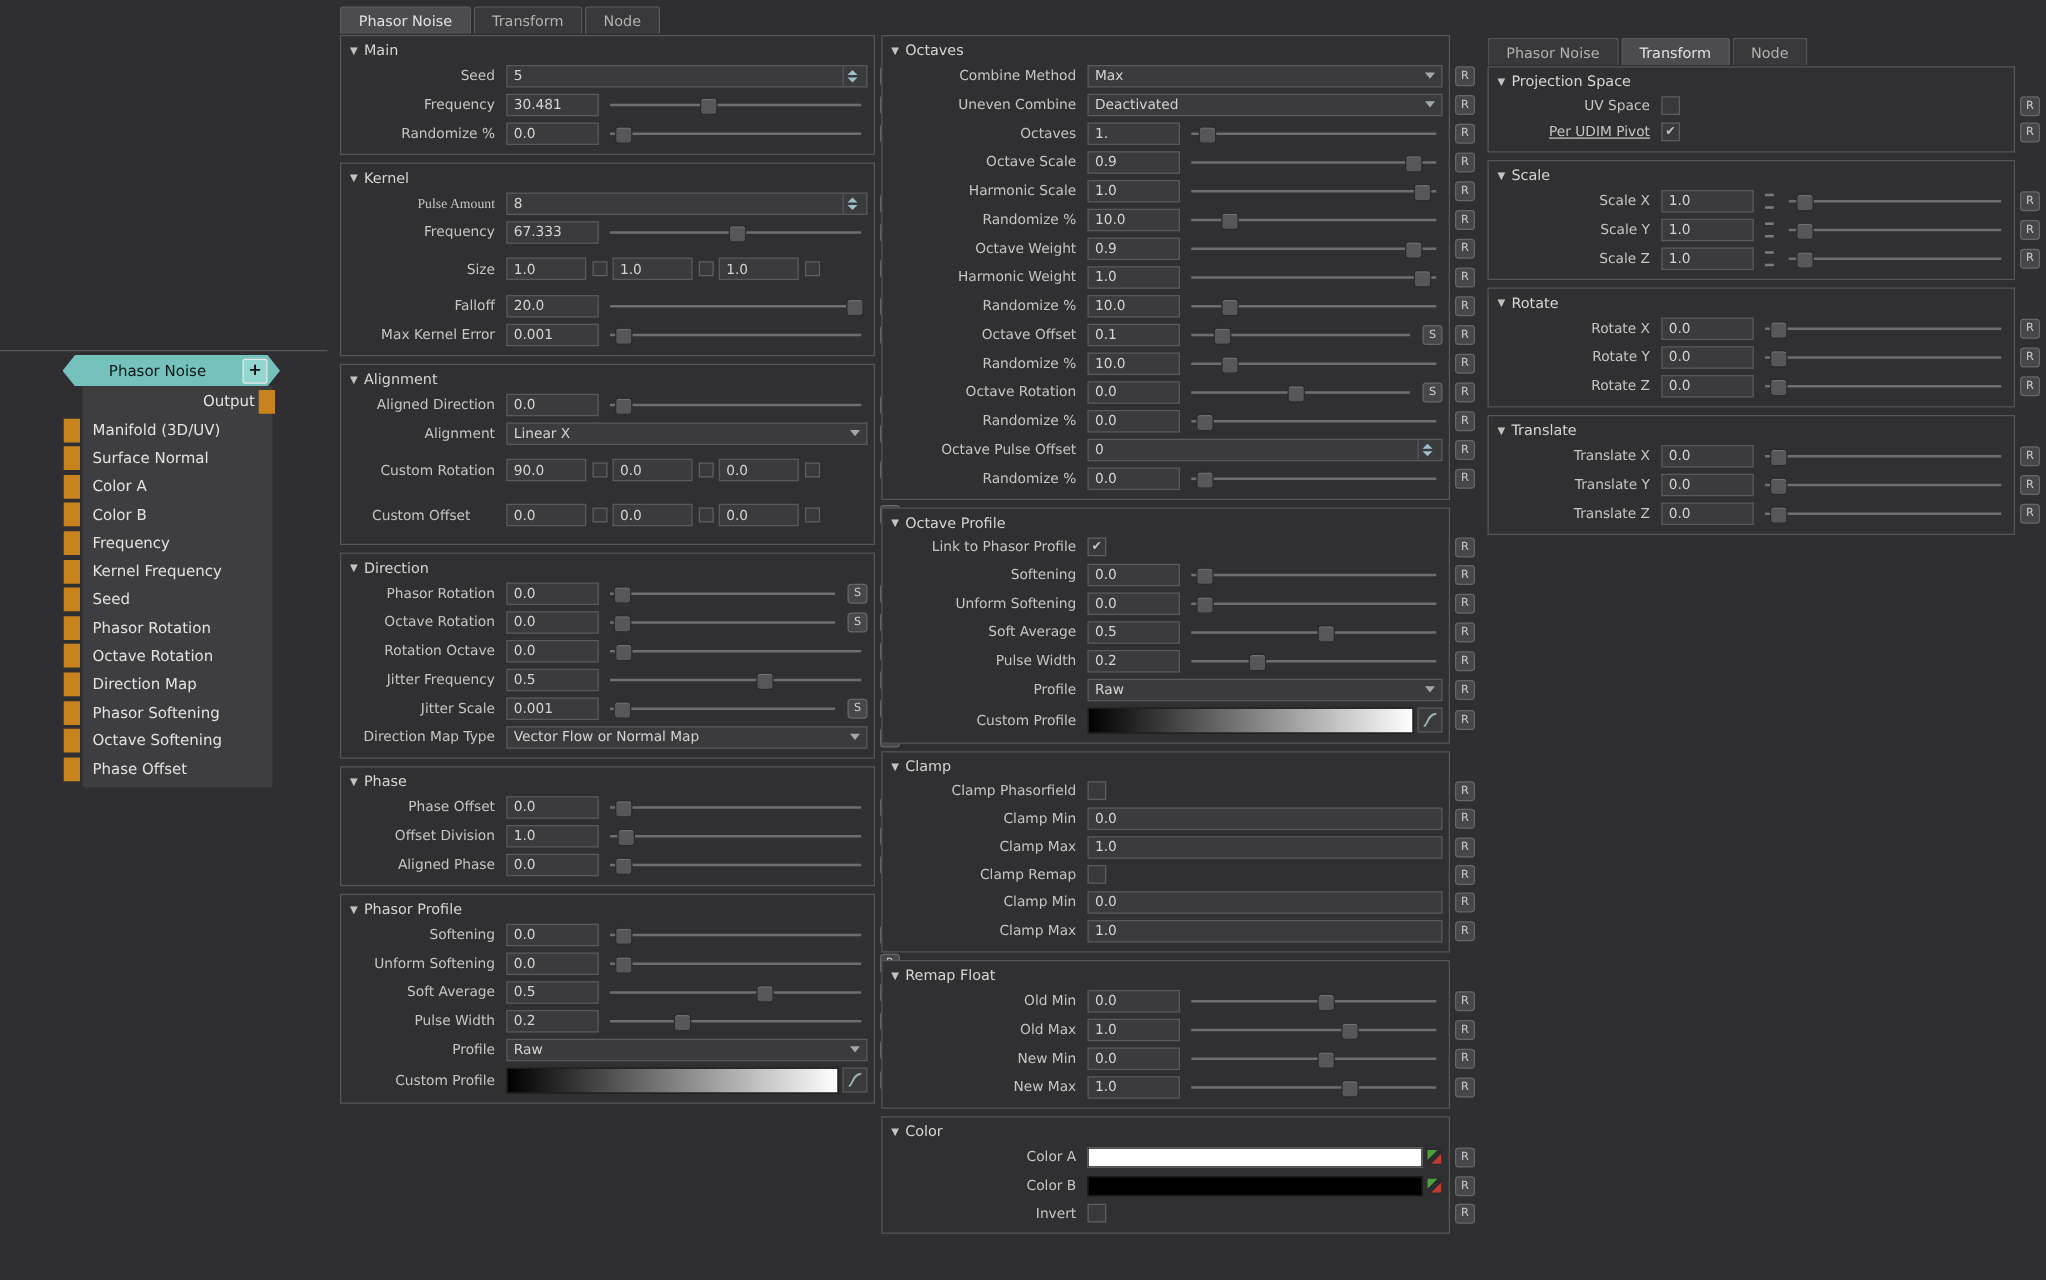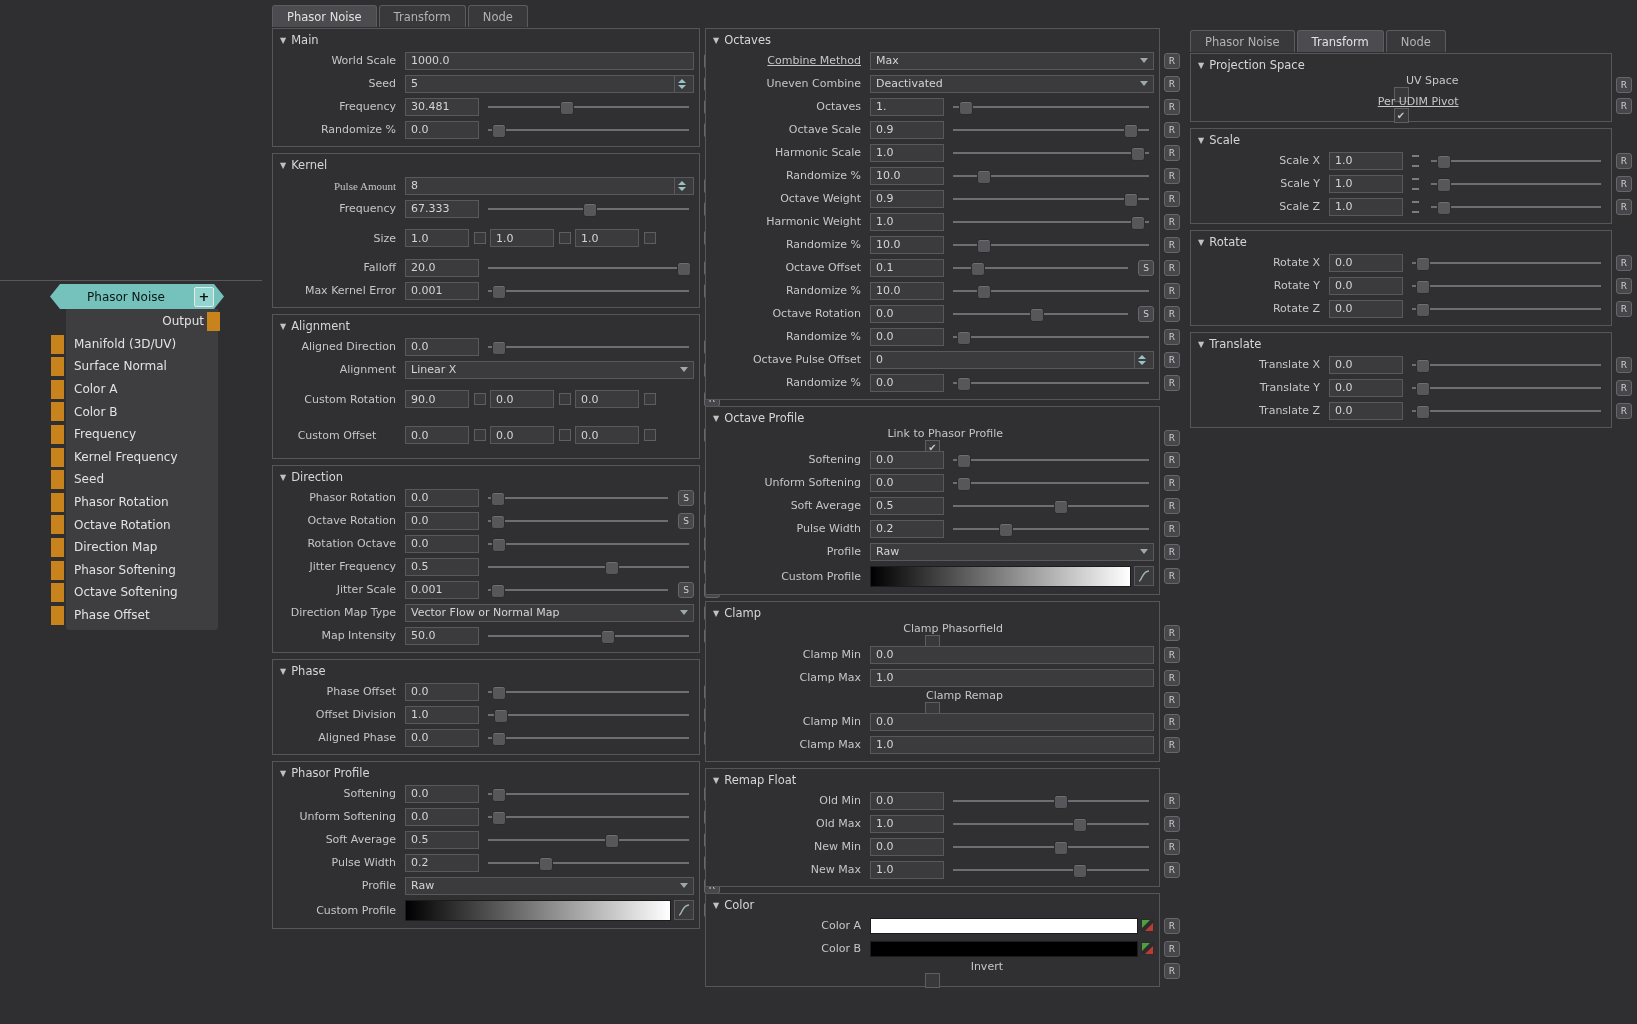--- a/index.html
+++ b/index.html
@@ -41,21 +41,21 @@
     background:#39393c;border:1px solid #5c5c60;border-bottom:none;border-radius:3px 3px 0 0;
     color:#b2b2b2;padding:0 14px;display:flex;align-items:center;font-size:11.5px;
   }
   .tab.active{background:#4c4c50;color:#e2e2e2;}
   .section{position:relative;border:1px solid #55555a;margin-bottom:6px;padding:2px 5px 5px 5px;background:#303032;}
   .sec-head{display:flex;align-items:center;height:18px;color:#d6d6d6;font-size:11.5px;}
   .sec-head .tri{font-size:8px;color:#c2c2c2;margin:0 5px 0 2px;}
   .prow{position:relative;display:flex;align-items:center;height:23px;}
   .prow.tall{height:36px;}
   .prow.grad{height:26px;}
-  .prow.chk{height:21px;flex-direction:column;}
+  .prow.chk{height:21px;}
   .plab{text-align:right;padding-right:9px;color:#c6c6c6;white-space:nowrap;flex:none;}
   .ctrl{flex:1;display:flex;align-items:center;min-width:0;}
   .ibox{
     height:16px;background:#3b3b3e;border:1px solid #59595d;color:#d4d4d4;
     display:flex;align-items:center;padding:0 5px;box-sizing:content-box;
   }
   .ibox.small{width:62px;flex:none;}
   .ibox.vec{width:52px;flex:none;}
   .ibox.wide{flex:1;}
   .spincell{margin-left:auto;width:13px;align-self:stretch;border-left:1px solid #59595d;
@@ -159,29 +159,20 @@
         <div class="tab active">Phasor Noise</div>
         <div class="tab">Transform</div>
         <div class="tab">Node</div>
       </div>
       <div class="section">
         <div class="sec-head">
           <span class="tri">▼</span>
           <span>Main</span>
         </div>
         <div class="prow ">
-          <span class="plab" style="width: 118px;">World Scale</span>
-          <div class="ctrl">
-            <div class="ibox wide">
-              <span>1000.0</span>
-            </div>
-          </div>
-          <span class="btn rbtn">R</span>
-        </div>
-        <div class="prow ">
           <span class="plab" style="width: 118px;">Seed</span>
           <div class="ctrl">
             <div class="ibox wide">
               <span>5</span>
               <span class="spincell">
                 <span class="sup"></span>
                 <span class="sdn"></span>
               </span>
             </div>
           </div>
@@ -431,33 +422,20 @@
         <div class="prow ">
           <span class="plab" style="width: 118px;">Direction Map Type</span>
           <div class="ctrl">
             <div class="ibox wide combo">
               <span>Vector Flow or Normal Map</span>
               <span class="arrow"></span>
             </div>
           </div>
           <span class="btn rbtn">R</span>
         </div>
-        <div class="prow ">
-          <span class="plab" style="width: 118px;">Map Intensity</span>
-          <div class="ctrl">
-            <div class="ibox small">
-              <span>50.0</span>
-            </div>
-            <div class="slider">
-              <div class="track"></div>
-              <div class="handle" style="left: calc(60% - 7.2px);"></div>
-            </div>
-          </div>
-          <span class="btn rbtn">R</span>
-        </div>
       </div>
       <div class="section">
         <div class="sec-head">
           <span class="tri">▼</span>
           <span>Phase</span>
         </div>
         <div class="prow ">
           <span class="plab" style="width: 118px;">Phase Offset</span>
           <div class="ctrl">
             <div class="ibox small">
@@ -578,21 +556,21 @@
         </div>
       </div>
     </div>
   <div class="panel" id="panel2" style="left:705px;top:28px;width:482px">
       <div class="section">
         <div class="sec-head">
           <span class="tri">▼</span>
           <span>Octaves</span>
         </div>
         <div class="prow ">
-          <span class="plab" style="width: 150px; text-decoration: underline;">Combine Method</span>
+          <span class="plab" style="width: 150px;">Combine Method</span>
           <div class="ctrl">
             <div class="ibox wide combo">
               <span>Max</span>
               <span class="arrow"></span>
             </div>
           </div>
           <span class="btn rbtn">R</span>
         </div>
         <div class="prow ">
           <span class="plab" style="width: 150px;">Uneven Combine</span>

